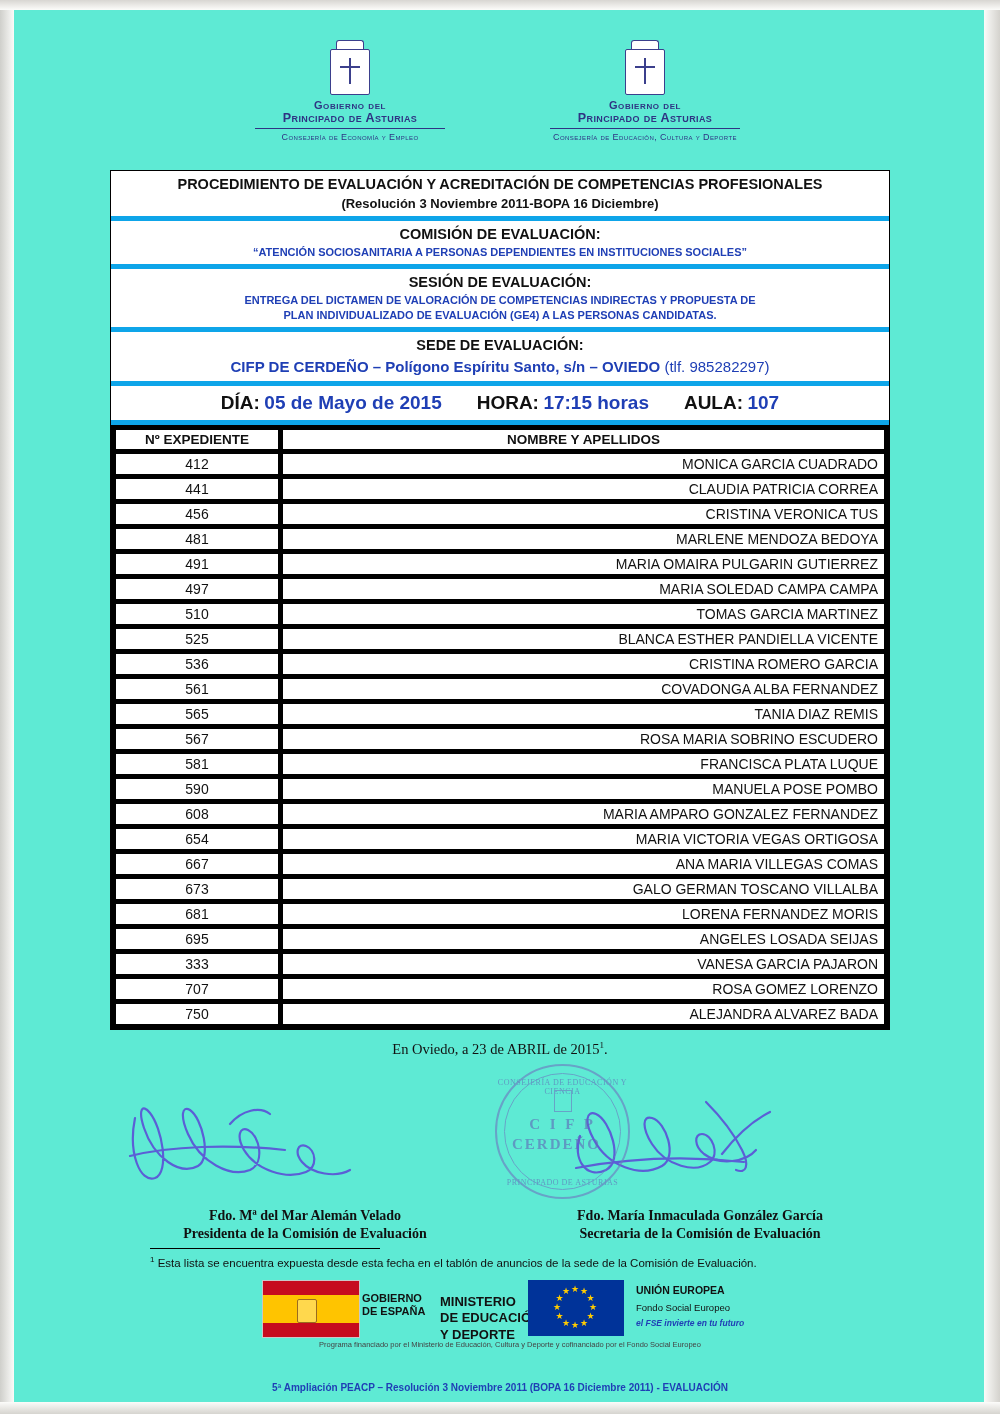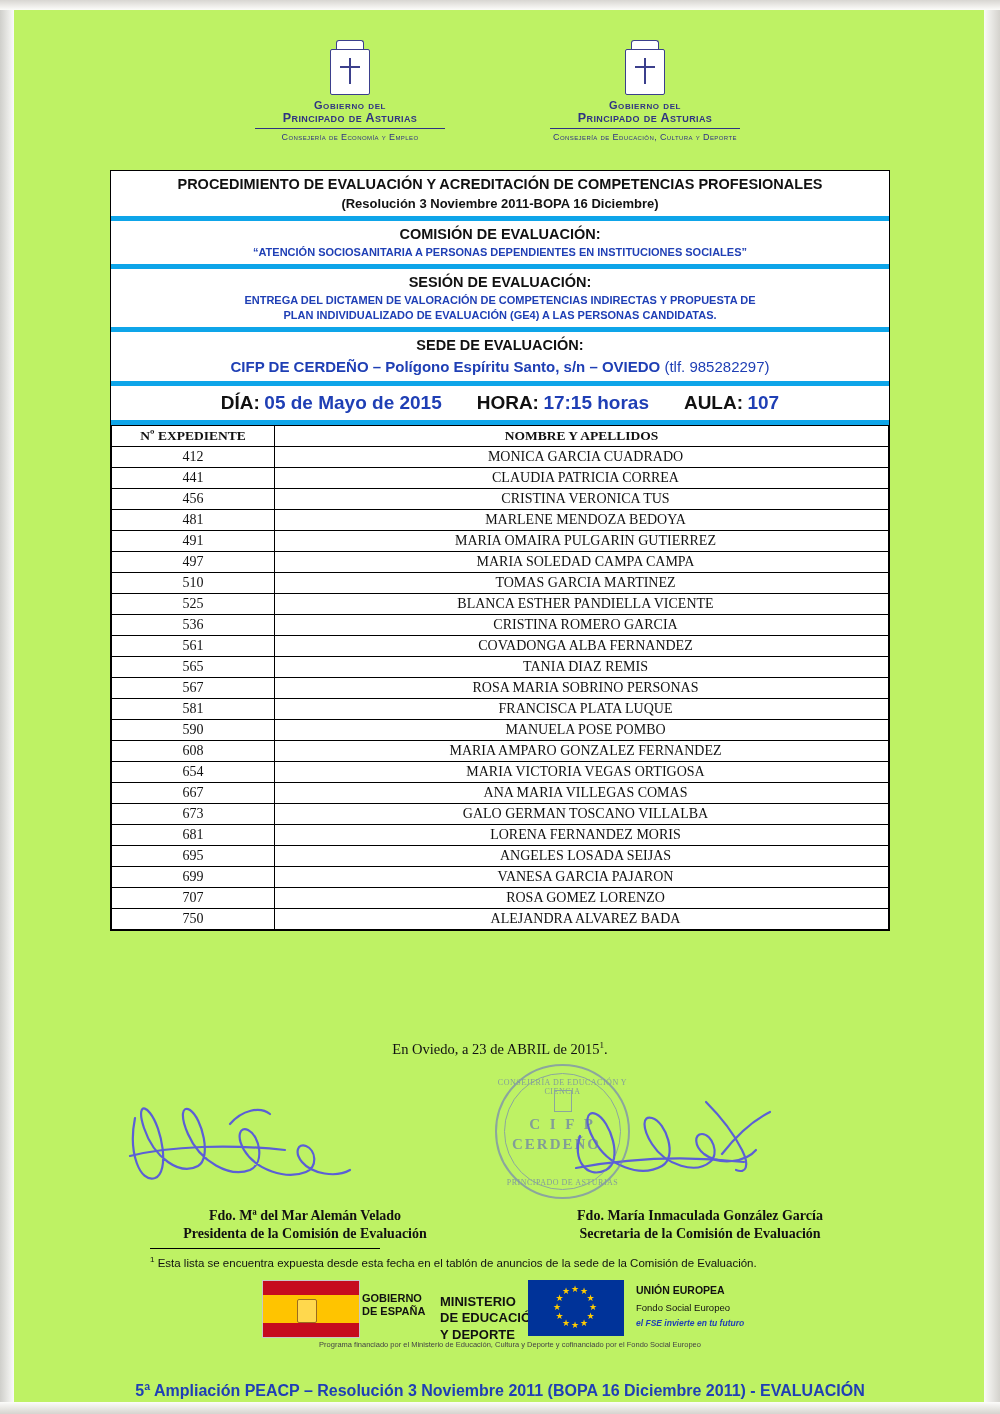--- a/index.html
+++ b/index.html
@@ -7,21 +7,21 @@
     width:1000px;height:1414px;
     background:#ffffff;
     font-family:"Liberation Sans", sans-serif;
     color:#1a1a1a;
     position:relative;
     overflow:hidden;
   }
   .page{
     position:absolute;
     left:0;top:0;width:1000px;height:1414px;
-    background:#bef264;
+    background:#5eead4;
   }
   
   .edge-left{position:absolute;left:0;top:0;width:14px;height:1414px;background:linear-gradient(90deg,#cfcfcb,#fbfbf9);}
   .edge-right{position:absolute;right:0;top:0;width:16px;height:1414px;background:linear-gradient(270deg,#d4d2cd,#fbfbf9);}
   .edge-top{position:absolute;left:0;top:0;width:1000px;height:10px;background:linear-gradient(180deg,#d8d6d2,#fcfcfa);}
   .edge-bottom{position:absolute;left:0;bottom:0;width:1000px;height:12px;background:linear-gradient(0deg,#d6d4cf,#fcfcfa);}
 
   
   .logos{
     position:absolute;left:0;top:40px;width:1000px;height:130px;
@@ -77,30 +77,29 @@
   .dia-row span{font-size:19px;font-weight:bold;}
   .dia-lbl{color:#111;}
   .dia-val{color:#1f3fb5;}
   .gap{display:inline-block;width:26px;}
 
   
   table.lista{
     border-collapse:collapse;width:100%;
   }
   table.lista th,table.lista td{
-    border:1px solid #000000;
+    border:5px solid #000000;
     font-size:14px;
     padding:2px 6px;
-    font-family:Liberation Serif, serif;
   }
   table.lista th{
     font-weight:bold;color:#111;text-align:center;font-size:13.5px;
   }
   table.lista td.num{width:150px;text-align:center;color:#111;}
-  table.lista td.nom{text-align:center;padding-left:14px;color:#111;}
+  table.lista td.nom{text-align:right;padding-left:14px;color:#111;}
 
   
   .afterbox{position:absolute;left:110px;top:1040px;width:780px;font-family:Liberation Serif, serif;}
   .ovied{text-align:center;font-size:14.5px;color:#111;}
   .ovied sup{font-size:9px;}
   .signs{position:relative;height:150px;}
   .sig-svg{position:absolute;left:0;top:0;}
   .stamp{
     position:absolute;left:385px;top:6px;width:135px;height:135px;
     border-radius:50%;
@@ -161,21 +160,21 @@
     position:absolute;left:278px;top:2px;width:96px;height:56px;background:#003399;
   }
   .flag-eu .star{position:absolute;color:#ffcc00;font-size:9px;line-height:9px;}
   .eu-txt{position:absolute;left:386px;top:6px;font-size:10.5px;color:#111;font-weight:bold;}
   .eu-txt .s2{font-size:9.5px;font-weight:normal;margin-top:6px;}
   .eu-txt .s3{font-size:8.5px;color:#1f3fb5;font-style:italic;margin-top:5px;}
   .prog{position:absolute;left:0;top:62px;width:520px;text-align:center;font-size:7.5px;color:#444;}
 
   .bottom-line{
     position:absolute;left:0;top:1382px;width:1000px;text-align:center;
-    font-size:16px;font-weight:bold;color:#1f3fb5;
+    font-size:10px;font-weight:bold;color:#1f3fb5;
   }
   .pagemark{position:absolute;right:60px;top:1295px;font-size:9px;color:#9a9a9a;}
 </style>
 </head>
 <body>
 
 <div class="page">
   <div class="edge-left"></div>
   <div class="edge-right"></div>
   <div class="edge-top"></div>
@@ -286,21 +285,21 @@
           <tr>
             <td class="num">561</td>
             <td class="nom">COVADONGA ALBA FERNANDEZ</td>
           </tr>
           <tr>
             <td class="num">565</td>
             <td class="nom">TANIA DIAZ REMIS</td>
           </tr>
           <tr>
             <td class="num">567</td>
-            <td class="nom">ROSA MARIA SOBRINO PERSONAS</td>
+            <td class="nom">ROSA MARIA SOBRINO ESCUDERO</td>
           </tr>
           <tr>
             <td class="num">581</td>
             <td class="nom">FRANCISCA PLATA LUQUE</td>
           </tr>
           <tr>
             <td class="num">590</td>
             <td class="nom">MANUELA POSE POMBO</td>
           </tr>
           <tr>
@@ -321,21 +320,21 @@
           </tr>
           <tr>
             <td class="num">681</td>
             <td class="nom">LORENA FERNANDEZ MORIS</td>
           </tr>
           <tr>
             <td class="num">695</td>
             <td class="nom">ANGELES LOSADA SEIJAS</td>
           </tr>
           <tr>
-            <td class="num">699</td>
+            <td class="num">333</td>
             <td class="nom">VANESA GARCIA PAJARON</td>
           </tr>
           <tr>
             <td class="num">707</td>
             <td class="nom">ROSA GOMEZ LORENZO</td>
           </tr>
           <tr>
             <td class="num">750</td>
             <td class="nom">ALEJANDRA ALVAREZ BADA</td>
           </tr>

